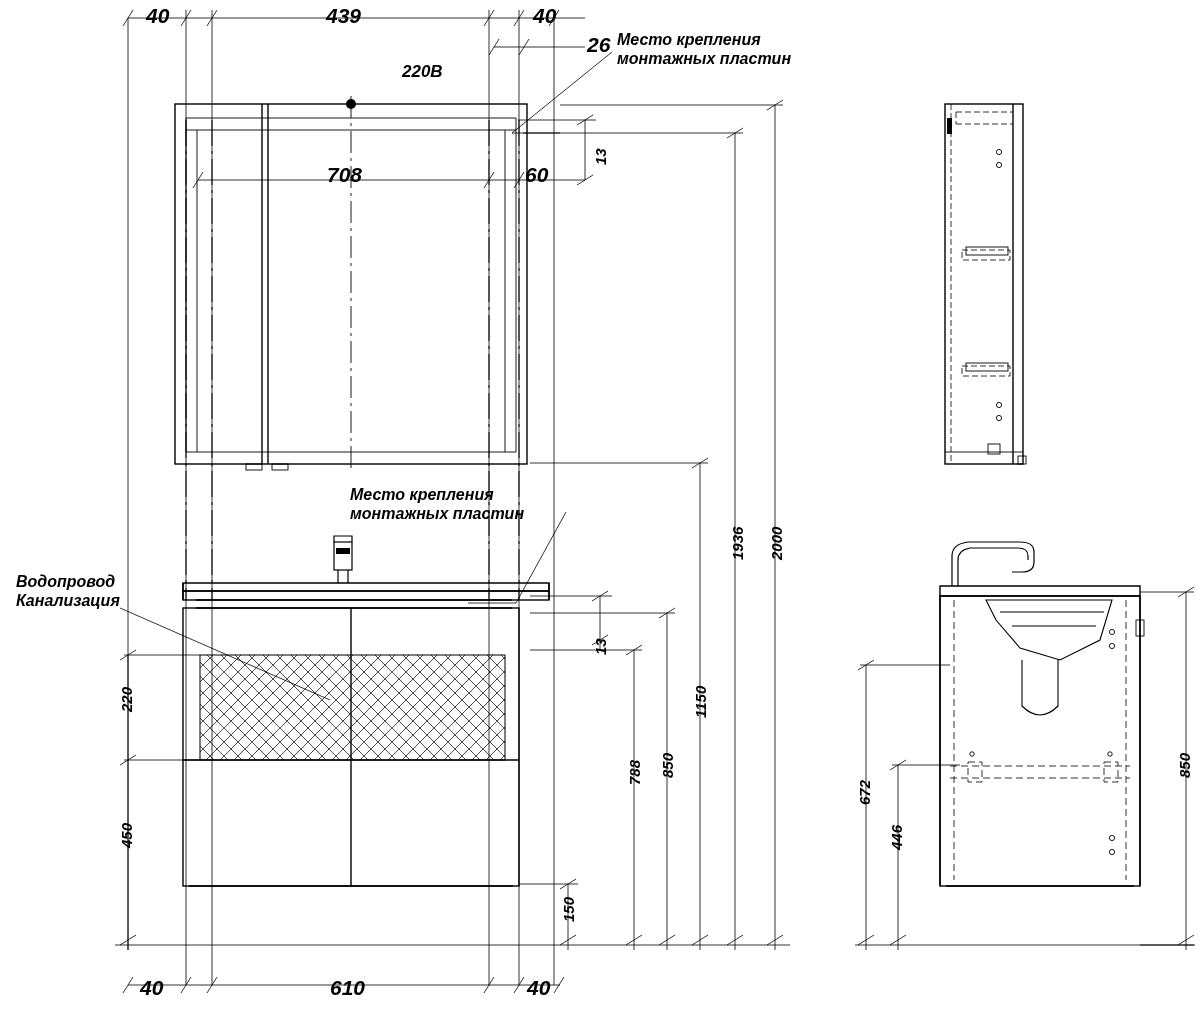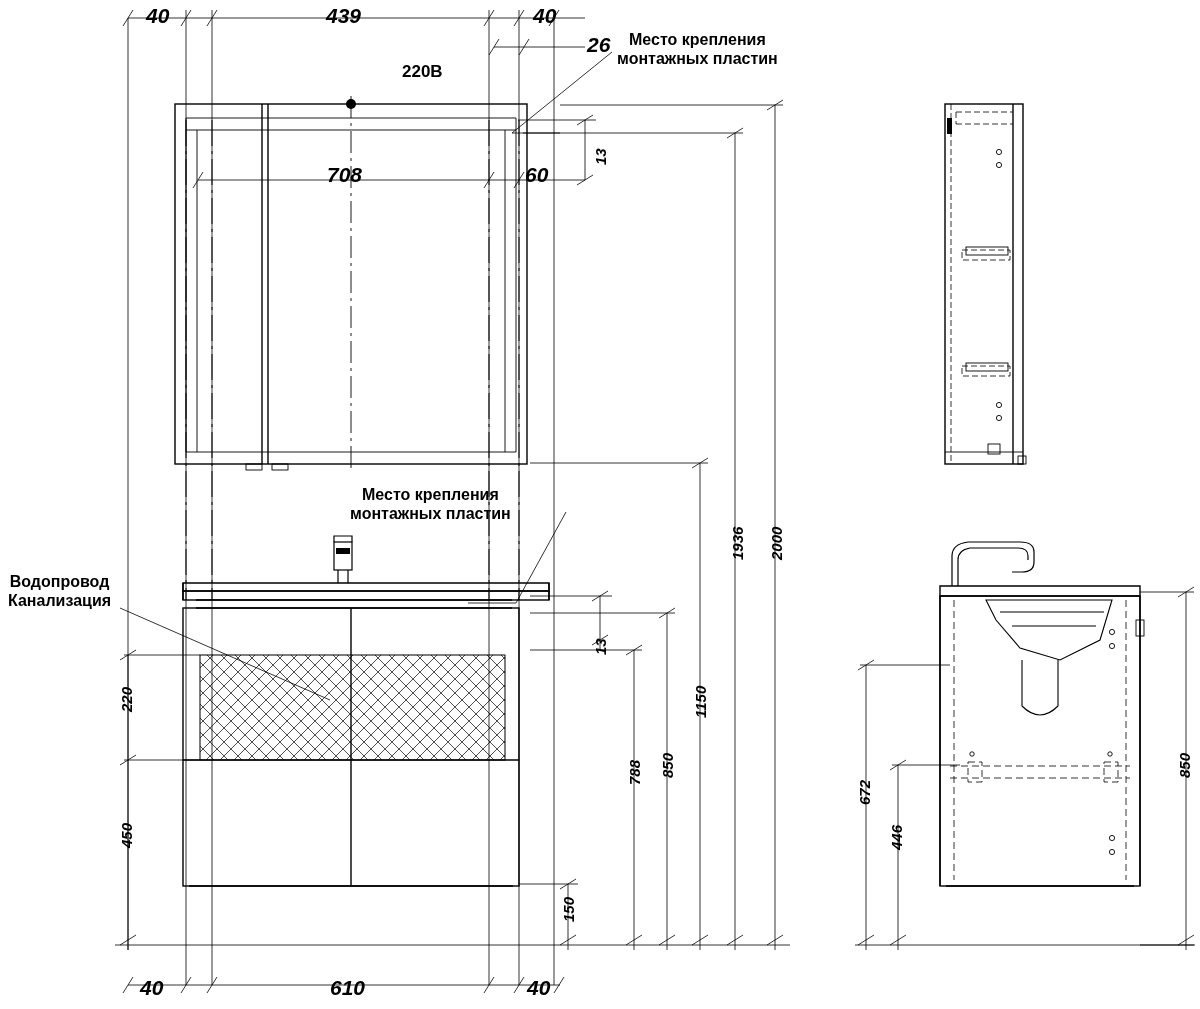--- a/index.html
+++ b/index.html
@@ -1,21 +1,21 @@
 <!DOCTYPE html>
 <html><head>
 <meta charset="utf-8">
 <style>
   html,body{margin:0;padding:0;background:#ffffff;}
   body{width:1200px;height:1009px;position:relative;font-family:"Liberation Sans",sans-serif;overflow:hidden;}
   #sheet{position:absolute;left:0;top:0;width:1200px;height:1009px;}
   .dim{position:absolute;font-style:italic;font-weight:bold;color:#000;white-space:pre;font-size:21px;}
   .dimv{position:absolute;font-style:italic;font-weight:bold;color:#000;white-space:pre;font-size:15px;
         transform-origin:0 0;transform:rotate(-90deg);}
-  .note{position:absolute;font-weight:bold;color:#000;white-space:pre;font-size:16px;line-height:1.2;text-align:center;}
+  .note{position:absolute;font-style:italic;font-weight:bold;color:#000;white-space:pre;font-size:16px;line-height:1.2;}
 </style>
 </head>
 <body>
 
 <div id="sheet">
   <svg width="1200" height="1009" viewBox="0 0 1200 1009" shape-rendering="geometricPrecision">
     <g stroke="#000" fill="none" stroke-width="1">
 
       <g stroke-width="0.8">
 
@@ -254,21 +254,21 @@
   </svg>
 
   
 
   
   <div class="note" style="left:374px;top:62px;font-size:17px;margin-left:28px;">220В</div>
   <div class="note" style="left:617px;top:30px;">Место крепления
 монтажных пластин</div>
   <div class="note" style="left:350px;top:485px;">Место крепления
 монтажных пластин</div>
-  <div class="note" style="left:8px;top:572px;">Водопровод
+  <div class="note" style="left:16px;top:572px;">Водопровод
 Канализация</div>
 
   
   <div class="dim" style="left:146px;top:4px;">40</div>
   <div class="dim" style="left:326px;top:4px;">439</div>
   <div class="dim" style="left:533px;top:4px;">40</div>
   <div class="dim" style="left:551px;top:33px;margin-left:36px;">26</div>
   <div class="dim" style="left:327px;top:163px;text-align:right;">708</div>
   <div class="dim" style="left:525px;top:163px;">60</div>
 

